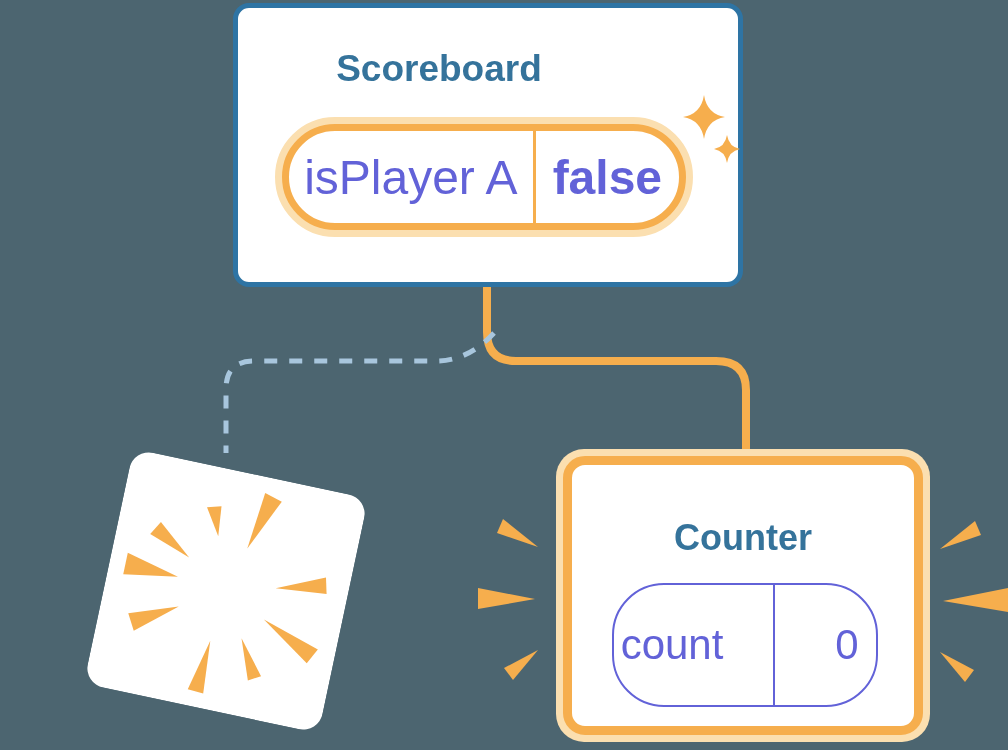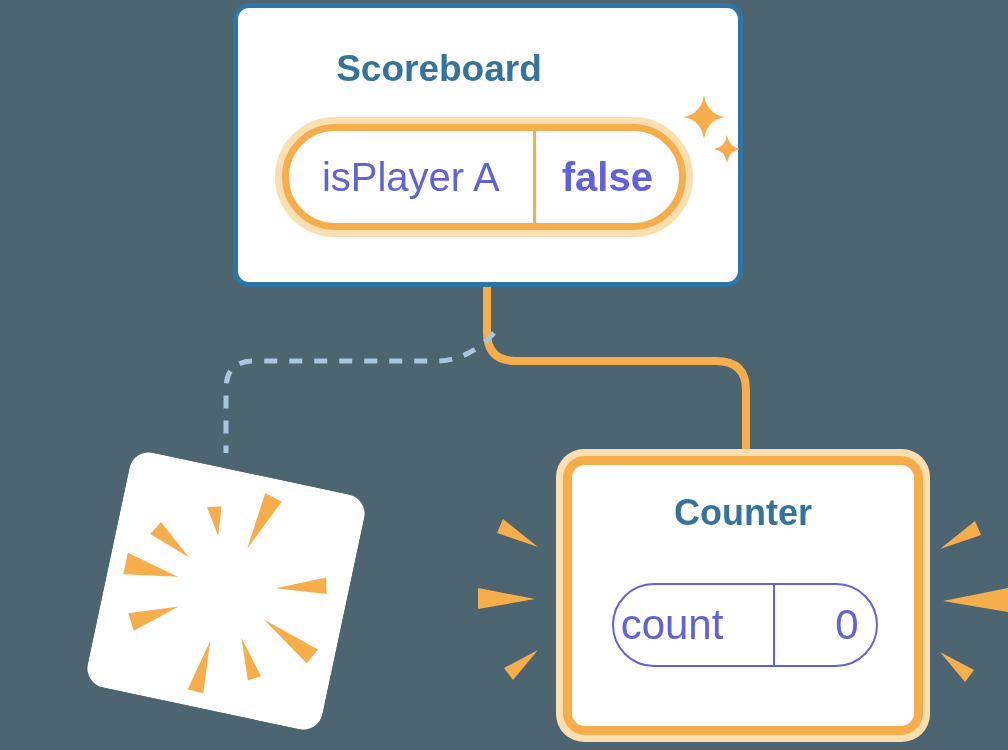--- a/index.html
+++ b/index.html
@@ -51,21 +51,21 @@
     width: 100%; height: 100%;
     border: 7px solid var(--orange);
     border-radius: 53px;
     background: var(--card-fill);
     display: flex; align-items: stretch;
     overflow: hidden;
   }
   .pill-cell {
     display: flex; align-items: center; justify-content: center;
     color: var(--purple);
-    font-size: 40px;
+    font-size: 48px;
   }
   .pill-name { flex: 1.7; }
   .pill-value { flex: 1; font-weight: bold; }
   .pill-divider-orange { width: 3px; background: var(--orange); }
 
   
   .sparkle-wrap { left: 680px; top: 94px; z-index: 3; }
 
   
   .counter-card {
@@ -75,28 +75,28 @@
     padding: 7px;
     z-index: 1;
   }
   .counter-card-inner {
     width: 100%; height: 100%;
     background: var(--card-fill);
     border: 9px solid var(--orange);
     border-radius: 22px;
   }
   .counter-title {
-    left: 556px; top: 492px; width: 374px;
+    left: 556px; top: 517px; width: 374px;
     text-align: center;
     font-size: 36px; font-weight: 600;
     color: var(--heading);
     z-index: 2;
   }
   .count-pill {
-    left: 612px; top: 583px; width: 266px; height: 84px;
+    left: 612px; top: 583px; width: 266px; height: 124px;
     border: 2px solid var(--purple);
     border-radius: 52px;
     background: var(--card-fill);
     display: flex; align-items: stretch;
     overflow: hidden;
     z-index: 2;
     gap: 43px;
   }
   .count-pill .pill-cell { font-size: 42px; }
   .count-pill .pill-name { flex: 2; }

